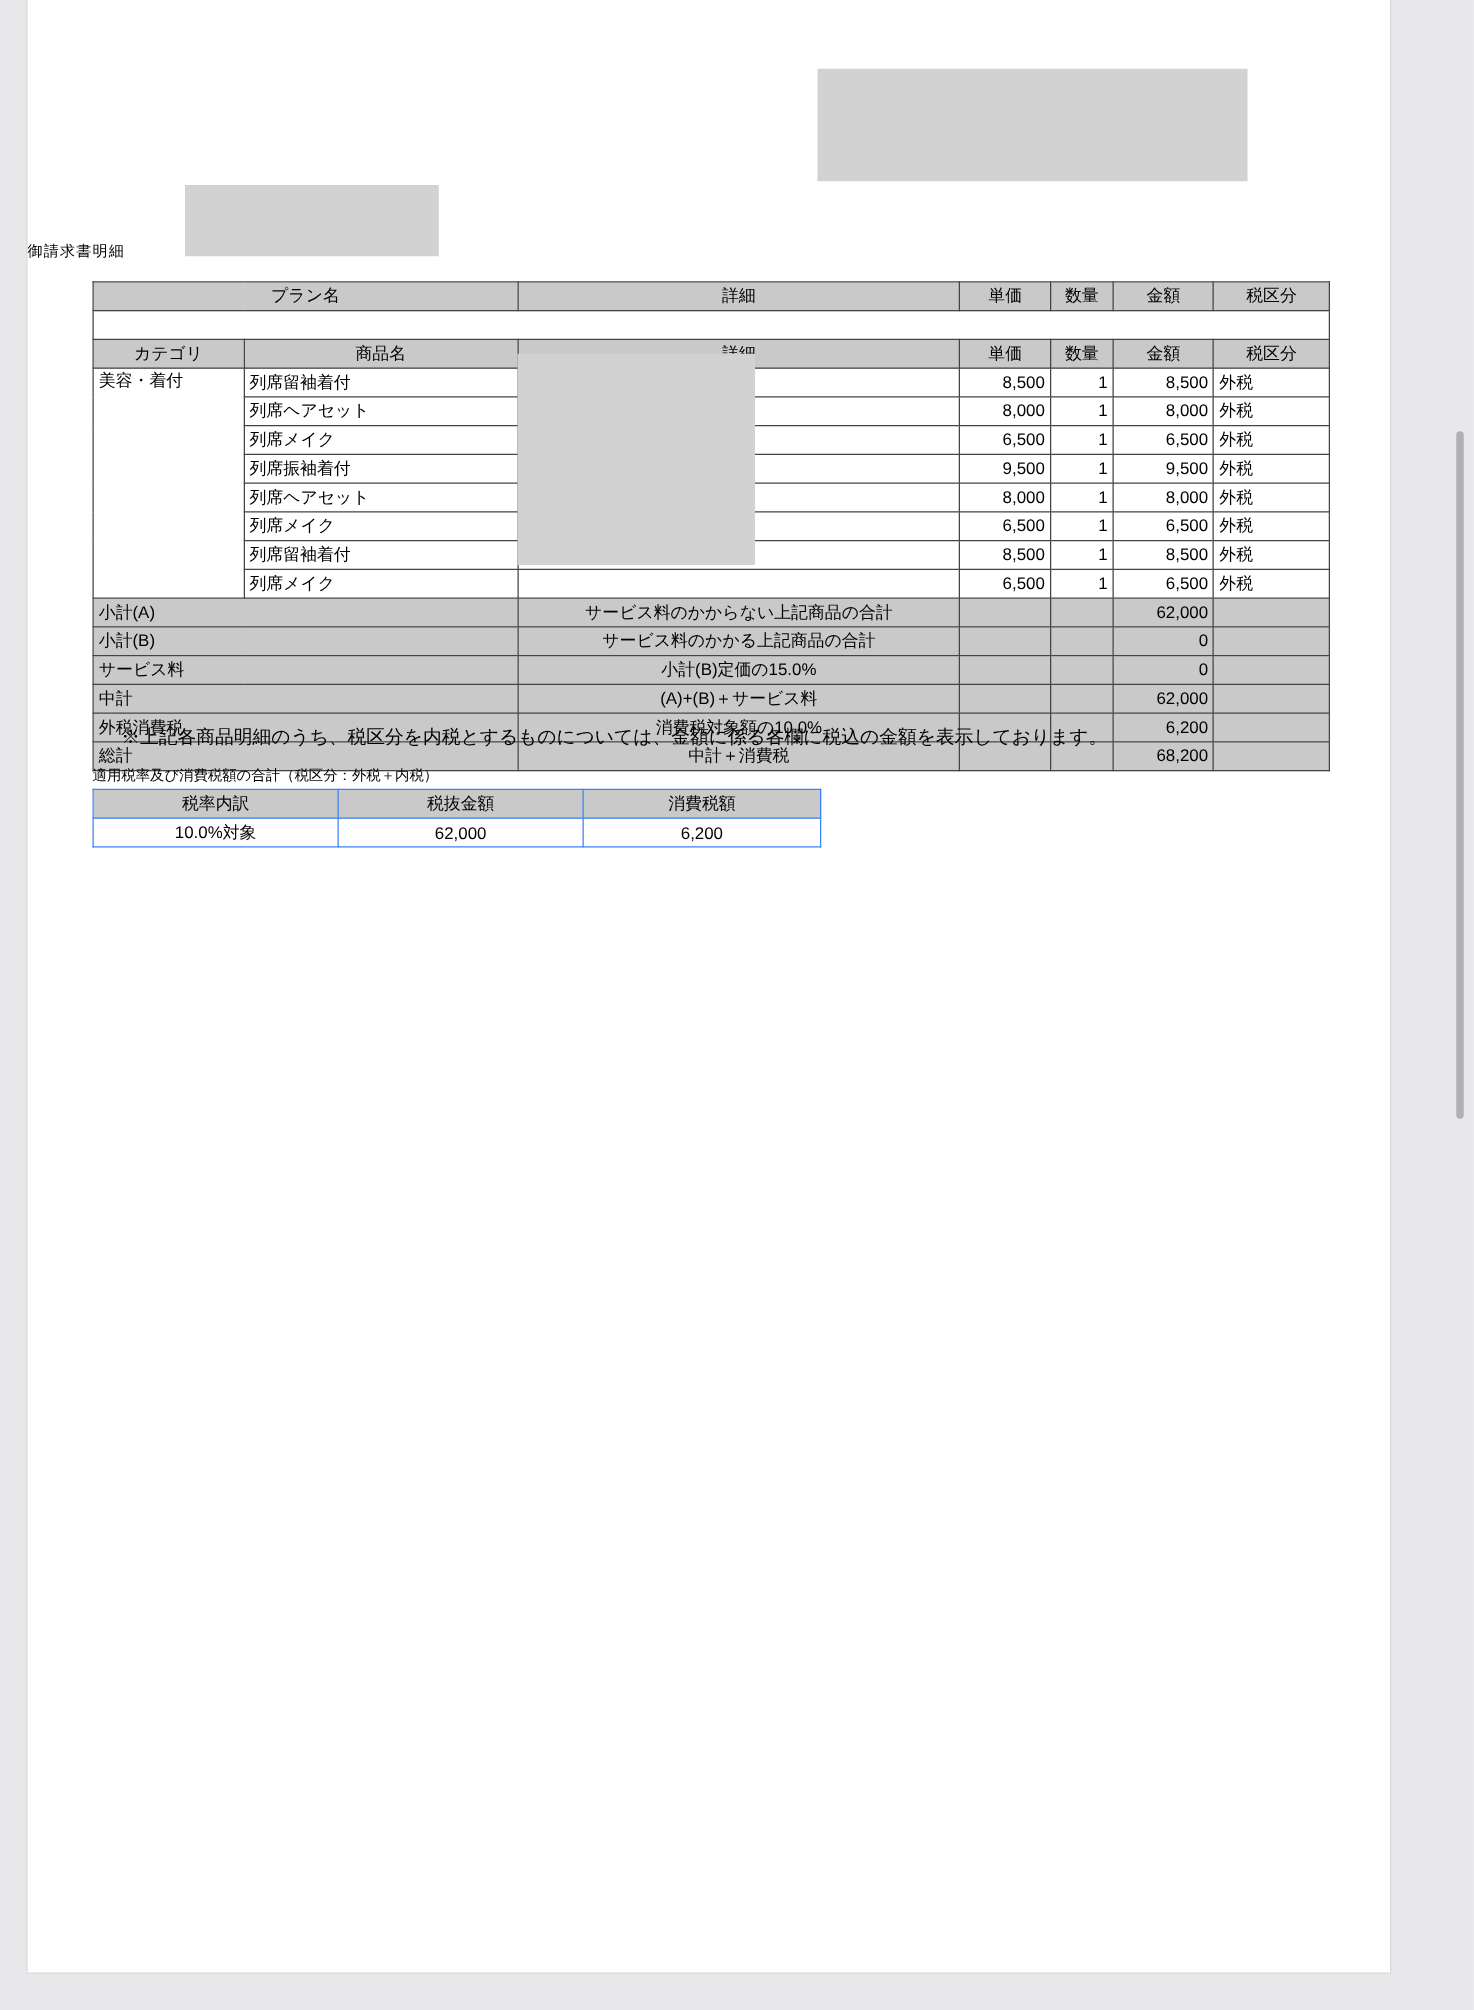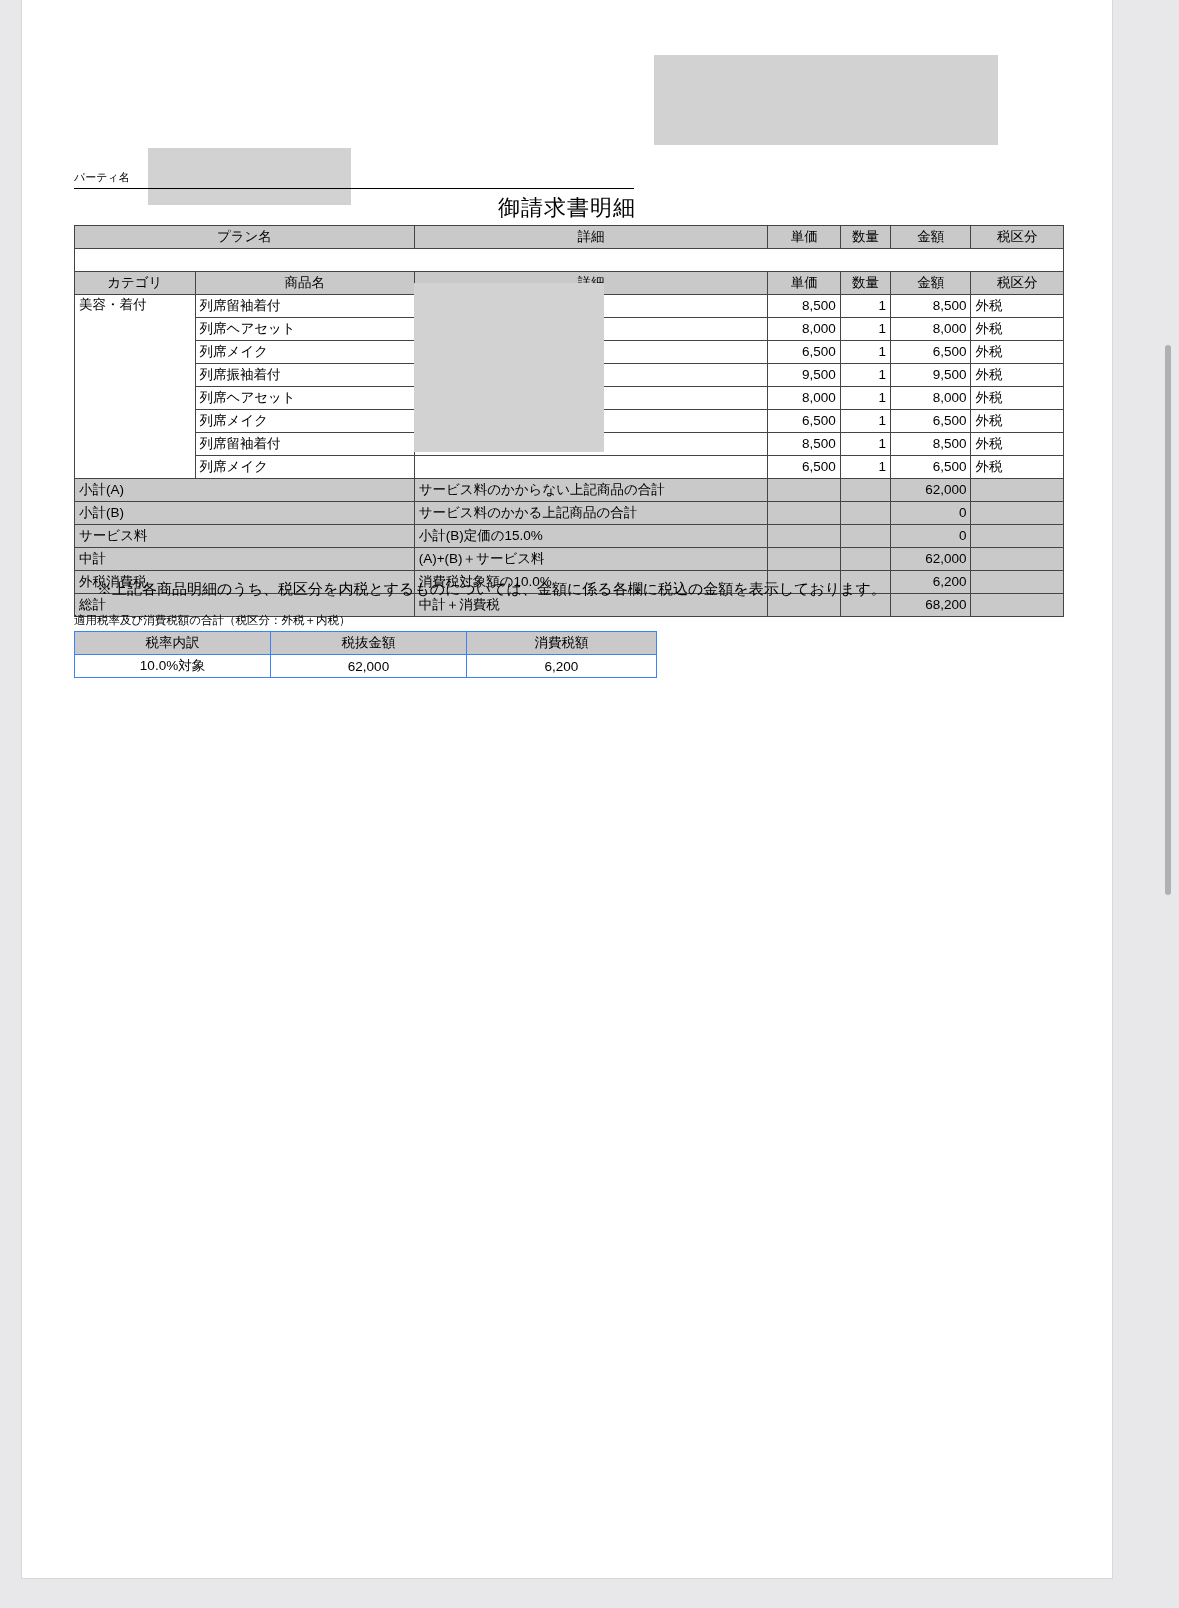--- a/index.html
+++ b/index.html
@@ -64,22 +64,21 @@
     width: 560px;
     height: 1px;
     background: #000;
   }
 
   .doc-title {
     position: absolute;
     left: 0;
     top: 193px;
     width: 1090px;
-    text-align: center;
-    font-size: 22px;
+    font-size: 12px;
     letter-spacing: 1px;
     color: #000;
   }
 
   
   .tbl-wrap {
     position: absolute;
     left: 52px;
     top: 225px;
     width: 990px;
@@ -114,21 +113,21 @@
   .c-det   { width: 352px; }
   .c-unit  { width: 72px;  text-align: right; }
   .c-qty   { width: 50px;  text-align: right; }
   .c-amt   { width: 80px;  text-align: right; }
   .c-tax   { width: 92px;  text-align: left; }
   .cat-cell { vertical-align: top; }
   .sum-row td {
     background: #c9c9c9;
   }
   .sum-label { text-align: left; }
-  .sum-desc  { text-align: left; }
+  .sum-desc  { text-align: center; }
   .sum-amt   { text-align: right; }
 
   
   .plan-hdr th { background: #c9c9c9; }
 
   .note {
     position: absolute;
     left: 75px;
     top: 580px;
     font-size: 15px;
@@ -166,24 +165,20 @@
   .rate-hdr { background: #c9c9c9; }
 </style>
 </head>
 <body>
 
 <div class="page">
 
   <div class="redact" id="redact-logo"></div>
   <div class="redact" id="redact-party"></div>
 
-  <div class="party-row">
-    <span class="party-label">パーティ名</span>
-    <span class="party-line"></span>
-  </div>
 
   <div class="doc-title">御請求書明細</div>
 
   <div class="tbl-wrap">
     <table class="main">
       <colgroup>
         <col class="c-cat">
           <col class="c-item">
           <col class="c-det">
         <col class="c-unit">

